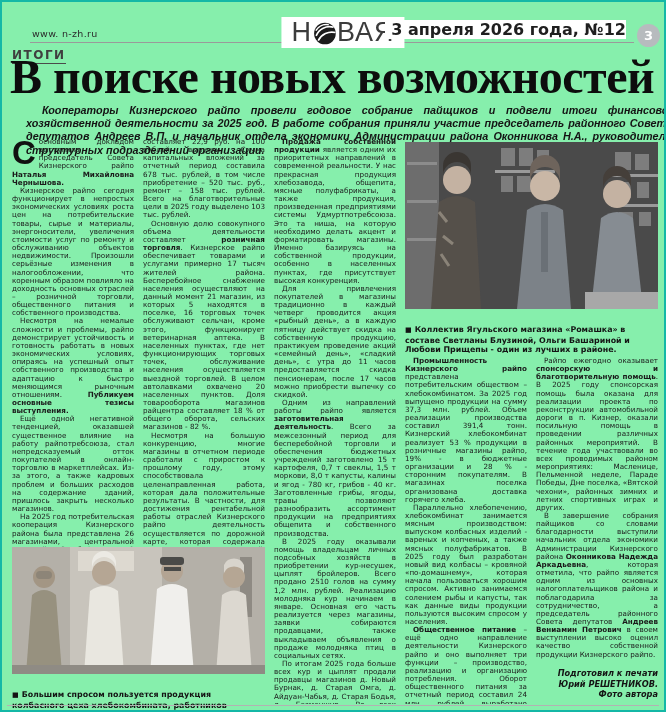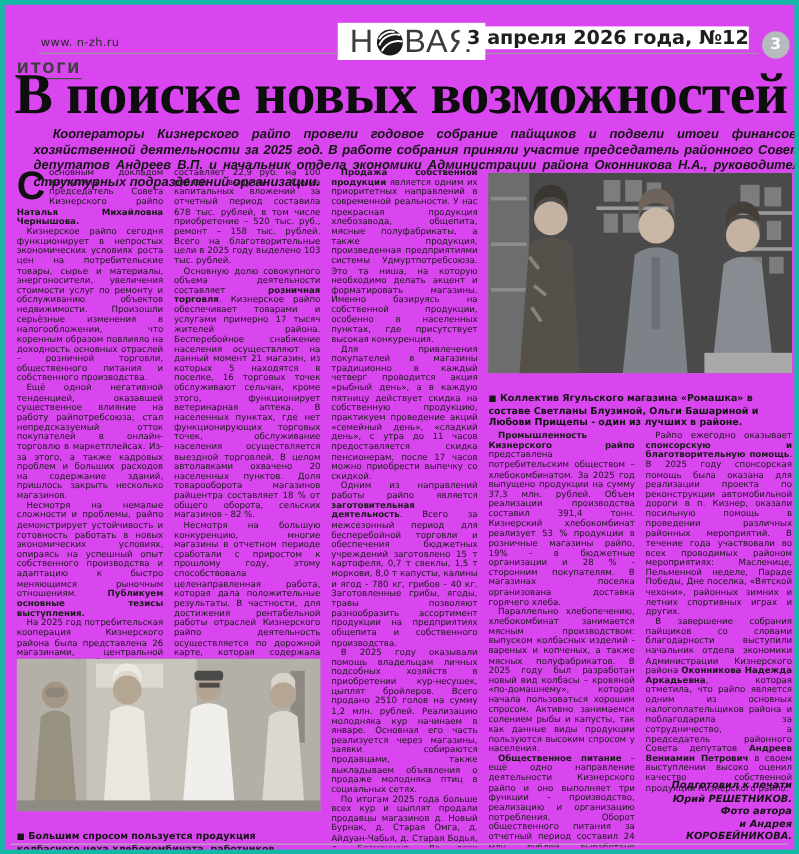--- a/index.html
+++ b/index.html
@@ -1,18 +1,18 @@
 <!DOCTYPE html>
 <html lang="ru"><head>
 <meta charset="utf-8">
 <style>
   html,body{margin:0;padding:0;background:#f2f2f2;}
   .page{
     position:relative;width:666px;height:712px;margin:0 auto;
-    background:#d946ef;border:4px solid #14b8a6;box-sizing:border-box;
+    background:#86efac;border:2px solid #14b8a6;box-sizing:border-box;
     font-family:"DejaVu Sans",sans-serif;color:#1a1a1a;overflow:hidden;
   }
   
   .header{position:absolute;top:8px;left:26px;right:6px;height:36px;}
   .header-rule{position:absolute;bottom:3px;left:2px;right:24px;border-bottom:1.5px solid #9a9a9a;}
   .site-url{position:absolute;left:4px;bottom:7px;font-size:9.5px;color:#2b2b2b;letter-spacing:.3px;}
   .masthead{position:absolute;left:50%;transform:translateX(-50%);bottom:-2px;background:#fff;
     padding:0 10px;white-space:nowrap;display:flex;align-items:center;}
   .masthead .w-light{font-family:"Liberation Sans",sans-serif;font-size:27px;font-weight:400;color:#3c3c3c;letter-spacing:1px;}
   .masthead .w-bold{font-family:"Liberation Sans",sans-serif;font-size:27px;font-weight:800;color:#101010;letter-spacing:.5px;margin-left:6px;}
@@ -80,22 +80,22 @@
   </div>
 
   <div class="section-label">ИТОГИ</div>
   <h1 class="headline">В поиске новых возможностей</h1>
   <p class="lede">Кооператоры Кизнерского райпо провели годовое собрание пайщиков и подвели итоги финансово-хозяйственной деятельности за 2025 год. В работе собрания приняли участие председатель районного Совета депутатов Андреев В.П. и начальник отдела экономики Администрации района Оконникова Н.А., руководители структурных подразделений организации.</p>
 
   <div class="body">
     <div class="col col--short">
         <p class="noind"><span class="dropcap">С</span><span>основным докладом выступила председатель Совета Кизнерского райпо </span><b>Наталья Михайловна Чернышова.</b></p>
         <p><span>Кизнерское райпо сегодня функционирует в непростых экономических условиях роста цен на потребительские товары, сырье и материалы, энергоносители, увеличения стоимости услуг по ремонту и обслуживанию объектов недвижимости. Произошли серьёзные изменения в налогообложении, что коренным образом повлияло на доходность основных отраслей – розничной торговли, общественного питания и собственного производства.</span></p>
+        <p><span>Несмотря на немалые сложности и проблемы, райпо демонстрирует устойчивость и готовность работать в новых экономических условиях, опираясь на успешный опыт собственного производства и адаптацию к быстро меняющимся рыночным отношениям. </span><b>Публикуем основные тезисы выступления.</b></p>
         <p><span>Ещё одной негативной тенденцией, оказавшей существенное влияние на работу райпотребсоюза, стал непредсказуемый отток покупателей в онлайн-торговлю в маркетплейсах. Из-за этого, а также кадровых проблем и больших расходов на содержание зданий, пришлось закрыть несколько магазинов.</span></p>
-        <p><span>Несмотря на немалые сложности и проблемы, райпо демонстрирует устойчивость и готовность работать в новых экономических условиях, опираясь на успешный опыт собственного производства и адаптацию к быстро меняющимся рыночным отношениям. </span><b>Публикуем основные тезисы выступления.</b></p>
         <p><span>На 2025 год потребительская кооперация Кизнерского района была представлена 26 магазинами, центральной столовой, 3 буфетами, 1 кулинарией, мясным и булочным цехами, хлебозаводом и зверохозяйством.</span></p>
       </div>
     <div class="col col--short">
         <p class="noind"><span>составляет 22,9 руб. на 100 рублей выручки. Сумма капитальных вложений за отчетный период составила 678 тыс. рублей, в том числе приобретение – 520 тыс. руб., ремонт – 158 тыс. рублей. Всего на благотворительные цели в 2025 году выделено 103 тыс. рублей.</span></p>
         <p><span>Основную долю совокупного объема деятельности составляет </span><b>розничная торговля</b><span>. Кизнерское райпо обеспечивает товарами и услугами примерно 17 тысяч жителей района. Бесперебойное снабжение населения осуществляют на данный момент 21 магазин, из которых 5 находятся в поселке, 16 торговых точек обслуживают сельчан, кроме этого, функционирует ветеринарная аптека. В населенных пунктах, где нет функционирующих торговых точек, обслуживание населения осуществляется выездной торговлей. В целом автолавками охвачено 20 населенных пунктов. Доля товарооборота магазинов райцентра составляет 18 % от общего оборота, сельских магазинов - 82 %.</span></p>
         <p><span>Несмотря на большую конкуренцию, многие магазины в отчетном периоде сработали с приростом к прошлому году, этому способствовала целенаправленная работа, которая дала положительные результаты. В частности, для достижения рентабельной работы отраслей Кизнерского райпо деятельность осуществляется по дорожной карте, которая содержала комплекс мероприятий, направленных на достижение лучших результатов.</span></p>
       </div>
     <div class="col col--full">
         <p><b>Продажа собственной продукции</b><span> является одним их приоритетных направлений в современной реальности. У нас прекрасная продукция хлебозавода, общепита, мясные полуфабрикаты, а также продукция, произведенная предприятиями системы Удмуртпотребсоюза. Это та ниша, на которую необходимо делать акцент и форматировать магазины. Именно базируясь на собственной продукции, особенно в населенных пунктах, где присутствует высокая конкуренция.</span></p>
         <p><span>Для привлечения покупателей в магазины традиционно в каждый четверг проводится акция «рыбный день», а в каждую пятницу действует скидка на собственную продукцию, практикуем проведение акций «семейный день», «сладкий день», с утра до 11 часов предоставляется скидка пенсионерам, после 17 часов можно приобрести выпечку со скидкой.</span></p>
@@ -185,18 +185,17 @@
           <rect x="180" y="150" width="73" height="17" fill="#a8a8a8"></rect>
         </svg>
       </span>
       <figcaption><span class="cap-bullet">■</span><span>Коллектив Ягульского магазина «Ромашка» в составе Светланы Блузиной, Ольги Башариной и Любови Прищепы - один из лучших в районе.</span></figcaption>
     </figure>
 
     <div class="credits">
         <div>Подготовил к печати</div>
         <div>Юрий РЕШЕТНИКОВ.</div>
         <div>Фото автора</div>
-        <div>и Андрея КОРОБЕЙНИКОВА.</div>
       </div>
   </div>
 
   <div class="bottom-rule"></div>
 </div>
 
 </body></html>

